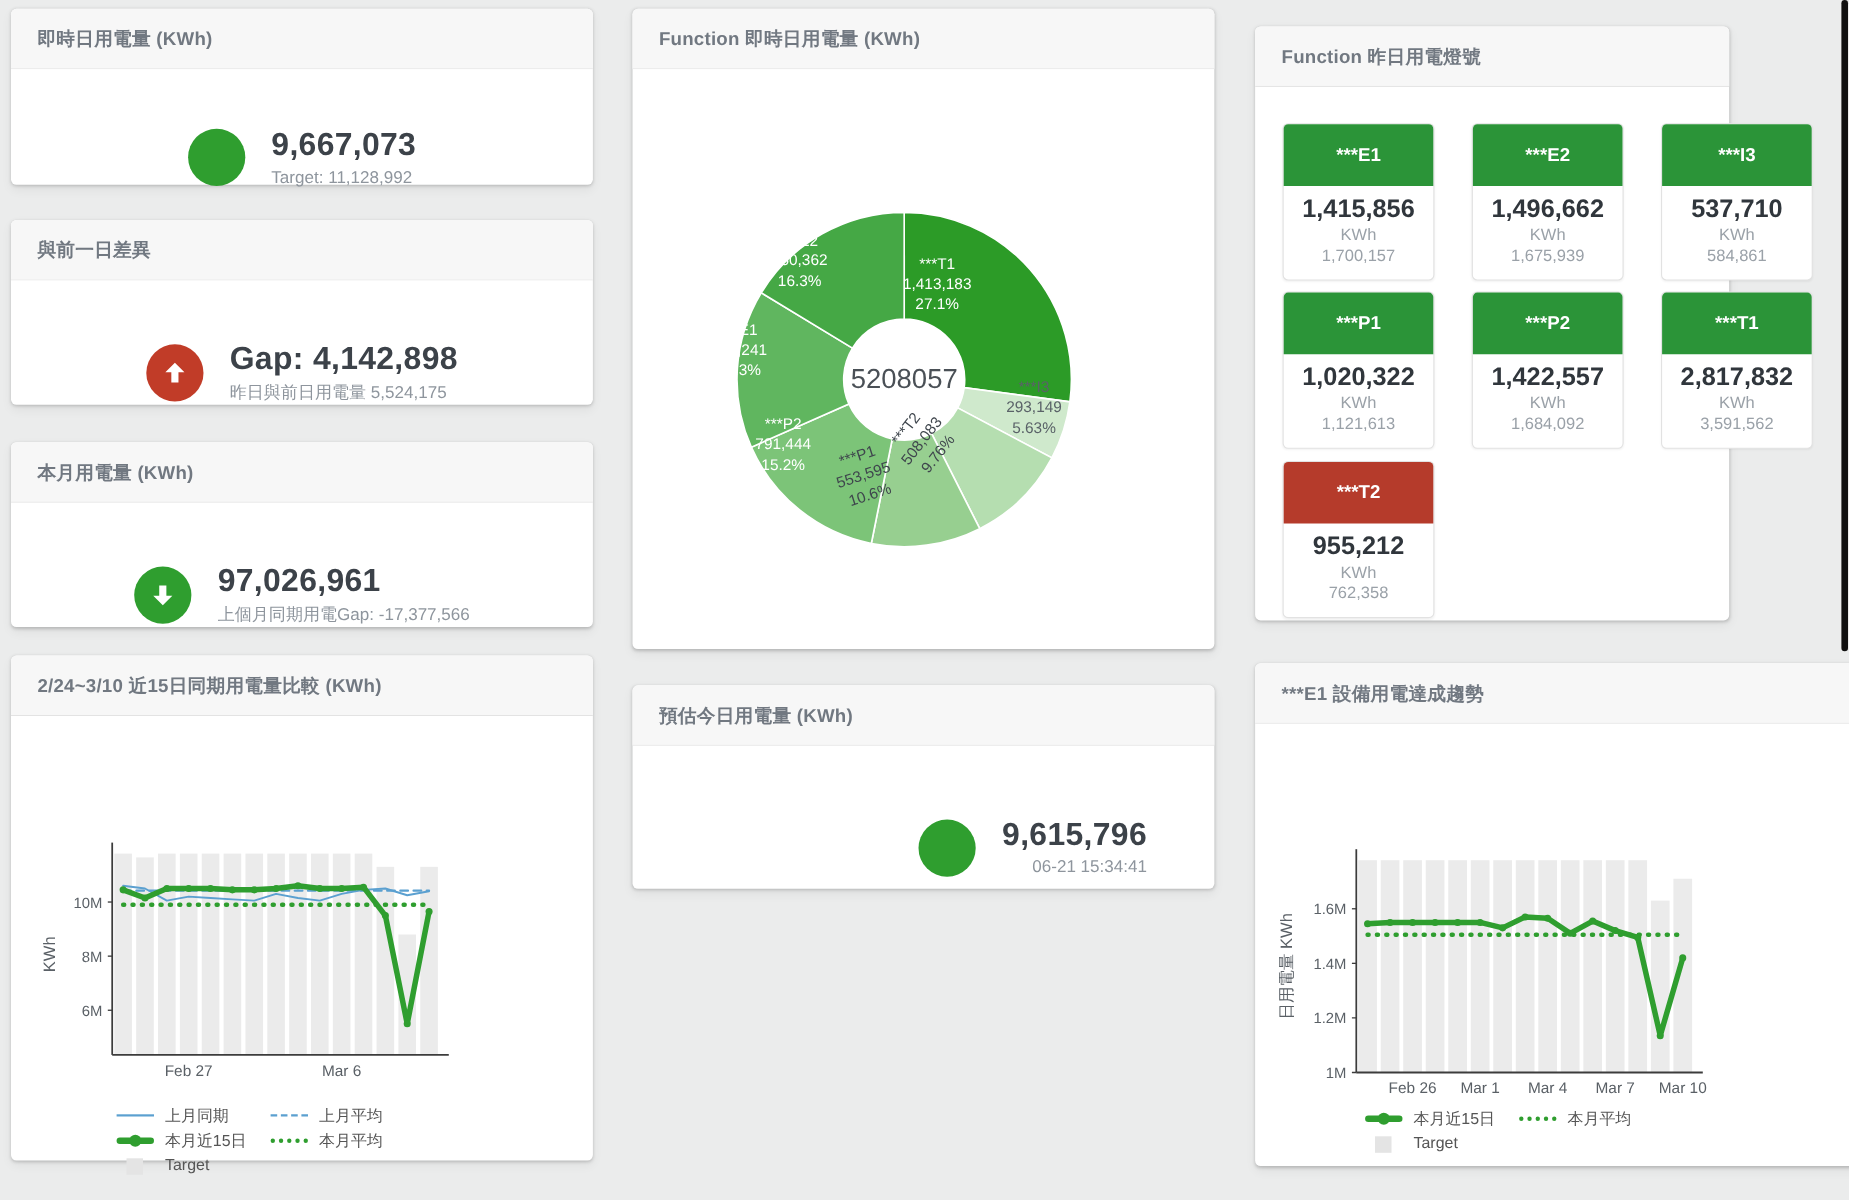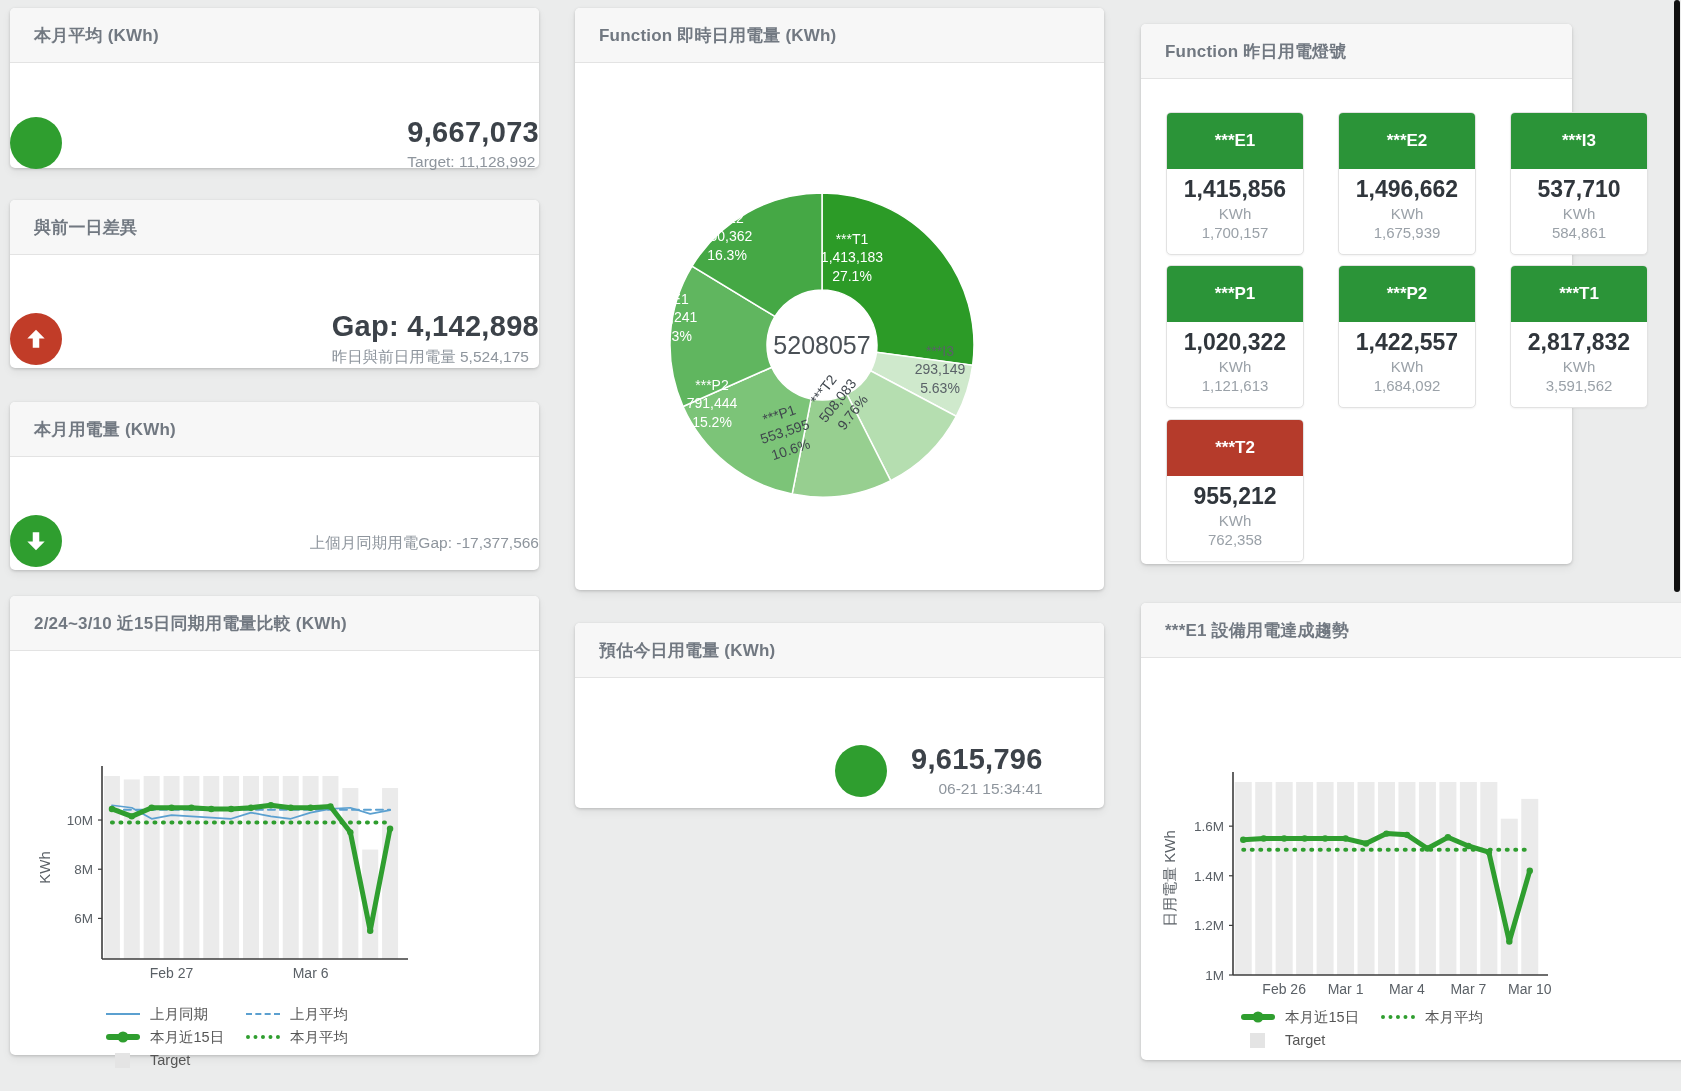--- a/index.html
+++ b/index.html
@@ -10,21 +10,21 @@
     -webkit-font-smoothing:antialiased;
   }
   .panel{position:absolute;background:#fff;border-radius:5px;
     box-shadow:0 1px 3px rgba(0,0,0,.18),0 4px 10px rgba(0,0,0,.06);}
   .p-head{height:54px;background:#f7f7f7;border-bottom:1px solid #e3e3e3;
     border-radius:5px 5px 0 0;display:flex;align-items:center;padding:0 24px;}
   .p-head h2{margin:0;font-size:17px;color:#717881;font-weight:bold;letter-spacing:.2px;}
   .p-body{position:relative;height:calc(100% - 55px);}
 
   
-  .stat{display:flex;align-items:center;justify-content:space-between;gap:24px;height:100%;}
+  .stat{display:flex;align-items:center;justify-content:center;gap:24px;height:100%;}
   .stat.shift-right{transform:translateX(62px);justify-content:flex-start;padding-left:198px;}
   .dot{width:52px;height:52px;border-radius:50%;flex:none;display:flex;
     align-items:center;justify-content:center;}
   .stat-num{font-size:29px;font-weight:bold;color:#3c4249;letter-spacing:.3px;}
   .stat-sub{font-size:15.5px;color:#8e959d;margin-top:4px;}
 
   
   .dlabel{position:absolute;text-align:center;font-size:14px;line-height:1.32;
     transform:translate(-50%,-50%) rotate(var(--rot,0deg));white-space:nowrap;}
   .dcenter{position:absolute;transform:translate(-50%,-50%);font-size:25px;color:#4a5056;}
@@ -54,21 +54,21 @@
 
   .scroll-strip{position:absolute;right:1px;top:0;width:6px;height:592px;background:#101010;
     border-radius:3px;}
   svg text{font-family:"Liberation Sans","DejaVu Sans",sans-serif;}
 </style>
 </head>
 <body>
 
 <section class="panel" style="left:10px;top:8px;width:529px;height:160px">
   <header class="p-head">
-    <h2>本月平均 (KWh)</h2>
+    <h2>即時日用電量 (KWh)</h2>
   </header>
   <div class="p-body stat">
     <span class="dot" style="background: rgb(47, 158, 47);"></span>
     <div>
       <div class="stat-num">9,667,073</div>
       <div class="stat-sub">Target: 11,128,992</div>
     </div>
   </div>
 </section>
 
@@ -93,20 +93,21 @@
   <header class="p-head">
     <h2>本月用電量 (KWh)</h2>
   </header>
   <div class="p-body stat">
     <span class="dot" style="background: rgb(47, 158, 47);">
       <svg width="26" height="26" viewBox="0 0 24 24">
         <path d="M12 20.5 L4 12.5 H9 V4 H15 V12.5 H20 Z" fill="#fff"></path>
       </svg>
     </span>
     <div>
+      <div class="stat-num">97,026,961</div>
       <div class="stat-sub">上個月同期用電Gap: -17,377,566</div>
     </div>
   </div>
 </section>
 
 <section class="panel" style="left:10px;top:596px;width:529px;height:459px">
   <header class="p-head">
     <h2>2/24~3/10 近15日同期用電量比較 (KWh)</h2>
   </header>
   <div class="p-body">

